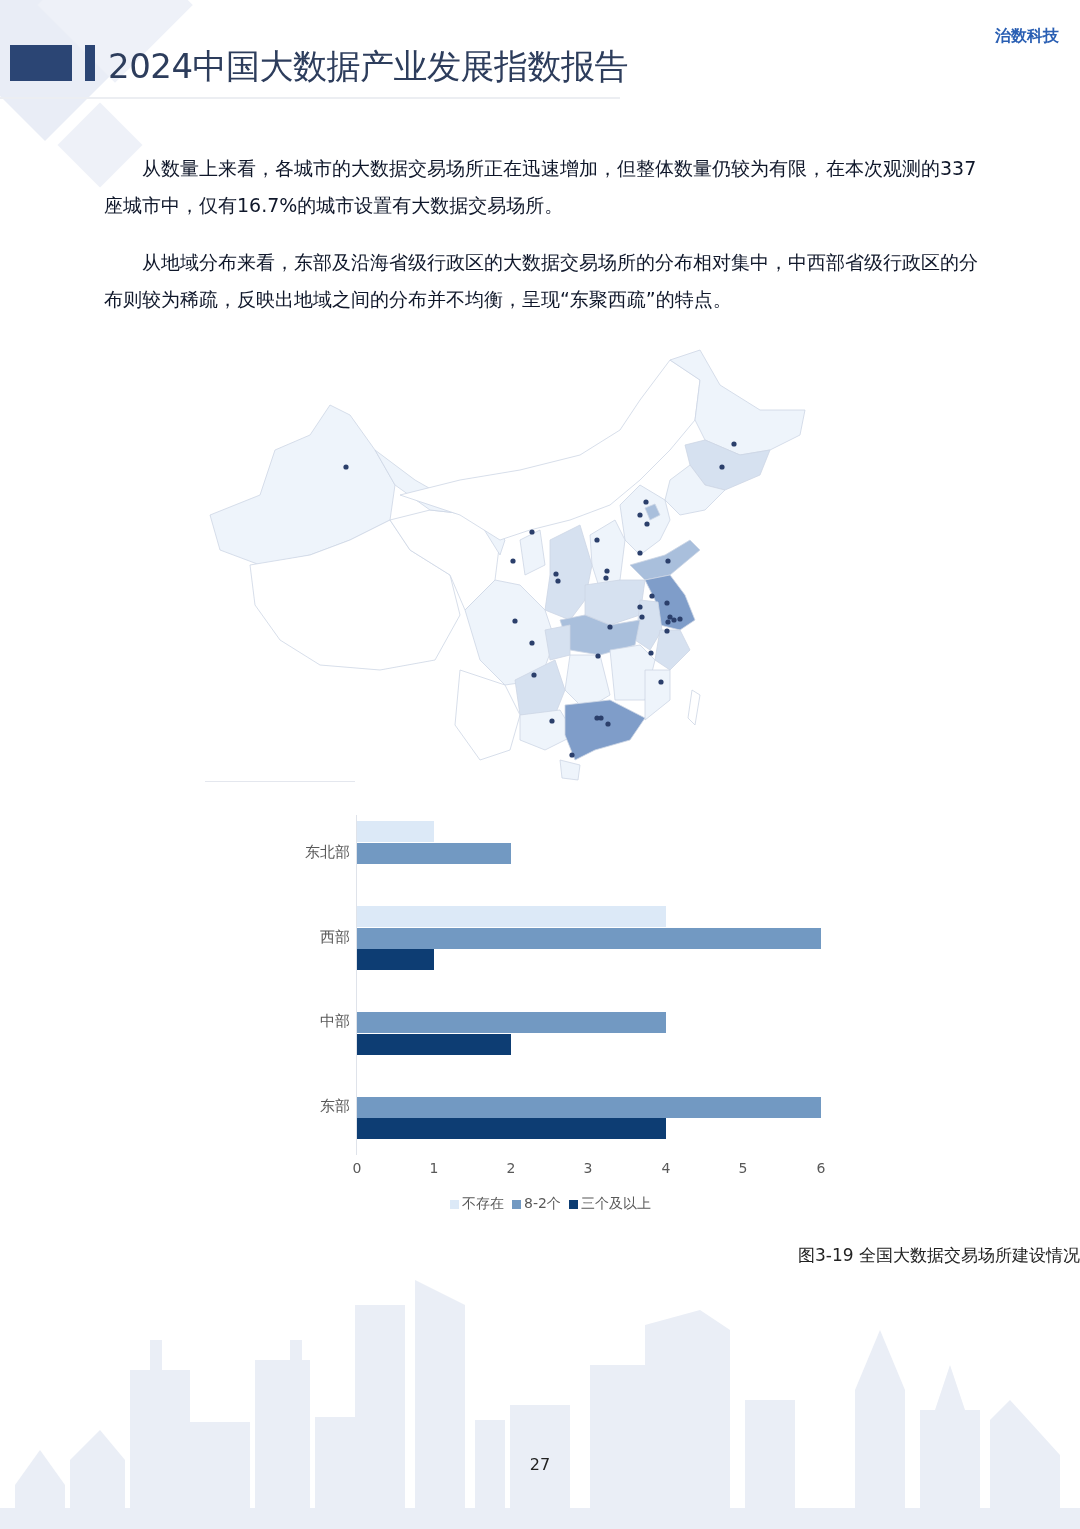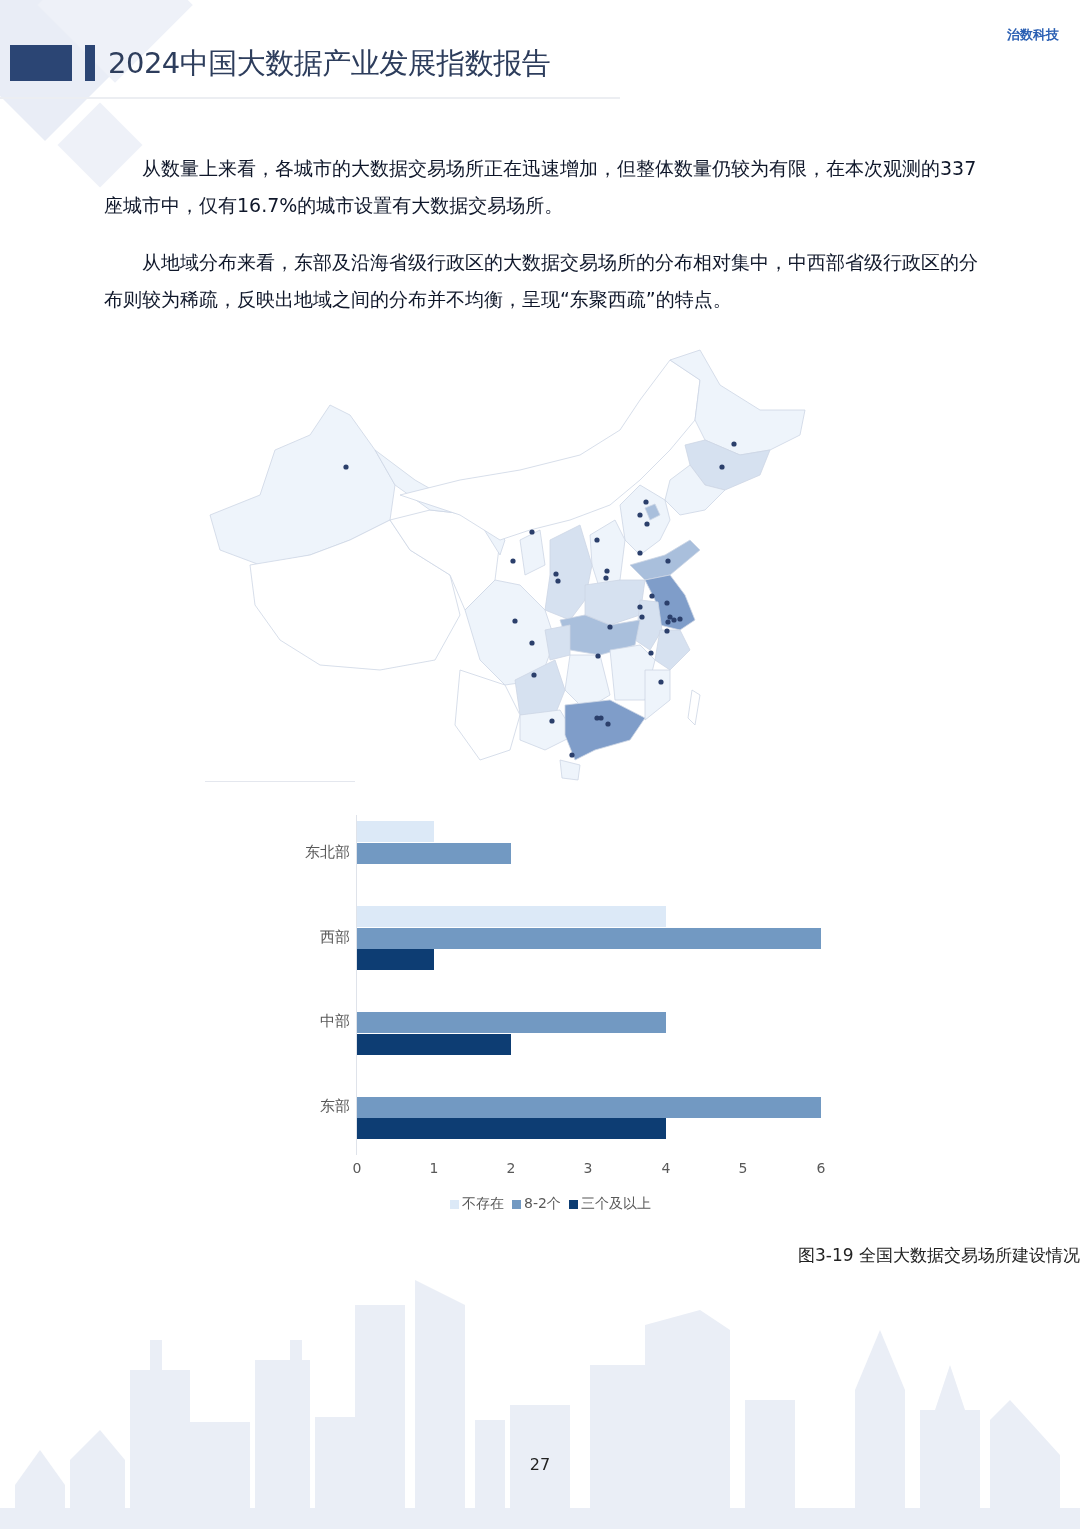--- a/index.html
+++ b/index.html
@@ -6,32 +6,32 @@
   body {
     width: 1080px; height: 1529px; position: relative; overflow: hidden;
     background: #ffffff;
     font-family: "DejaVu Sans", "Liberation Sans", sans-serif;
     color: #222;
   }
   .deco-diamond { position: absolute; background: #e9edf6; transform: rotate(45deg); }
   .header { position: absolute; left: 0; top: 0; width: 1080px; height: 100px; }
   .hdr-block { position: absolute; left: 10px; top: 45px; width: 62px; height: 36px; background: #2b4574; }
   .hdr-bar { position: absolute; left: 85px; top: 45px; width: 10px; height: 36px; background: #2b4574; }
-  .hdr-title { position: absolute; left: 108px; top: 44px; font-size: 29px; color: #2d3d5c; letter-spacing: -0.5px; white-space: nowrap; }
+  .hdr-title { position: absolute; left: 108px; top: 44px; font-size: 34px; color: #2d3d5c; letter-spacing: -0.5px; white-space: nowrap; }
   .hdr-line { position: absolute; left: 0; top: 97px; width: 620px; height: 2px; background: #eceef2; }
   .logo-bibdr { position: absolute; left: 628px; top: 36px; width: 220px; height: 52px; }
   .logo-bibdr .red { position: absolute; top: 4px; font-size: 34px; font-weight: bold; color: #b21f24; letter-spacing: 1px; font-family: "Liberation Sans", sans-serif; }
   .logo-bibdr .d {
     position: absolute; left: 106px; top: 0; width: 58px; height: 48px;
     background: repeating-linear-gradient(180deg, #6fbfe2 0 3px, #ffffff 3px 5px);
     border-radius: 0 26px 26px 0;
   }
   .logo-bibdr .sub { position: absolute; left: 2px; top: 38px; font-size: 10px; color: #2e7fc0; letter-spacing: 1px; white-space: nowrap; }
   .logo-zhishu { position: absolute; left: 875px; top: 26px; width: 190px; height: 60px; }
-  .logo-zhishu .cn { position: absolute; right: 6px; top: 0; font-size: 13px; color: #2a5fb3; font-weight: bold; white-space: nowrap; }
+  .logo-zhishu .cn { position: absolute; right: 6px; top: 0; font-size: 16px; color: #2a5fb3; font-weight: bold; white-space: nowrap; }
   .logo-zhishu .en { position: absolute; left: 2px; top: 12px; font-size: 42px; font-style: italic; font-weight: bold; color: #1f57b8; letter-spacing: 1px; font-family: "Liberation Sans", sans-serif; }
 
   .para { position: absolute; left: 104px; width: 876px; font-size: 19px; line-height: 37px; color: #0f172a; text-indent: 2em; }
   .p1 { top: 150px; }
   .p2 { top: 244px; }
 
   .map { position: absolute; left: 200px; top: 340px; width: 640px; height: 450px; }
   .map-divider { position: absolute; left: 205px; top: 781px; width: 150px; height: 1px; background: #e4e7ee; }
 
   .chart { position: absolute; left: 270px; top: 800px; width: 580px; height: 420px; }

